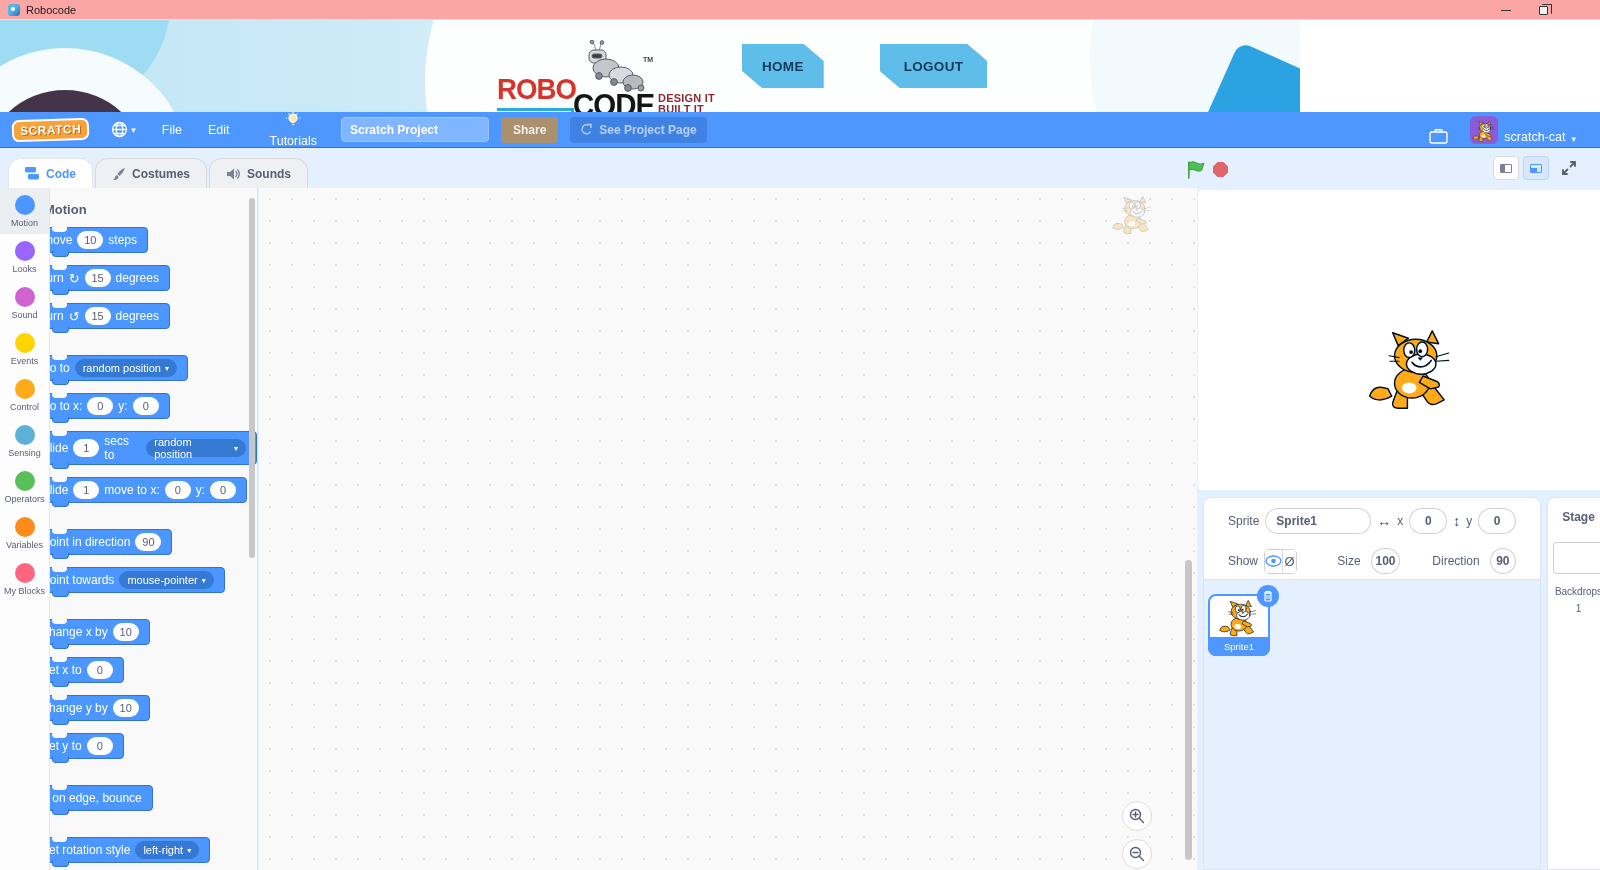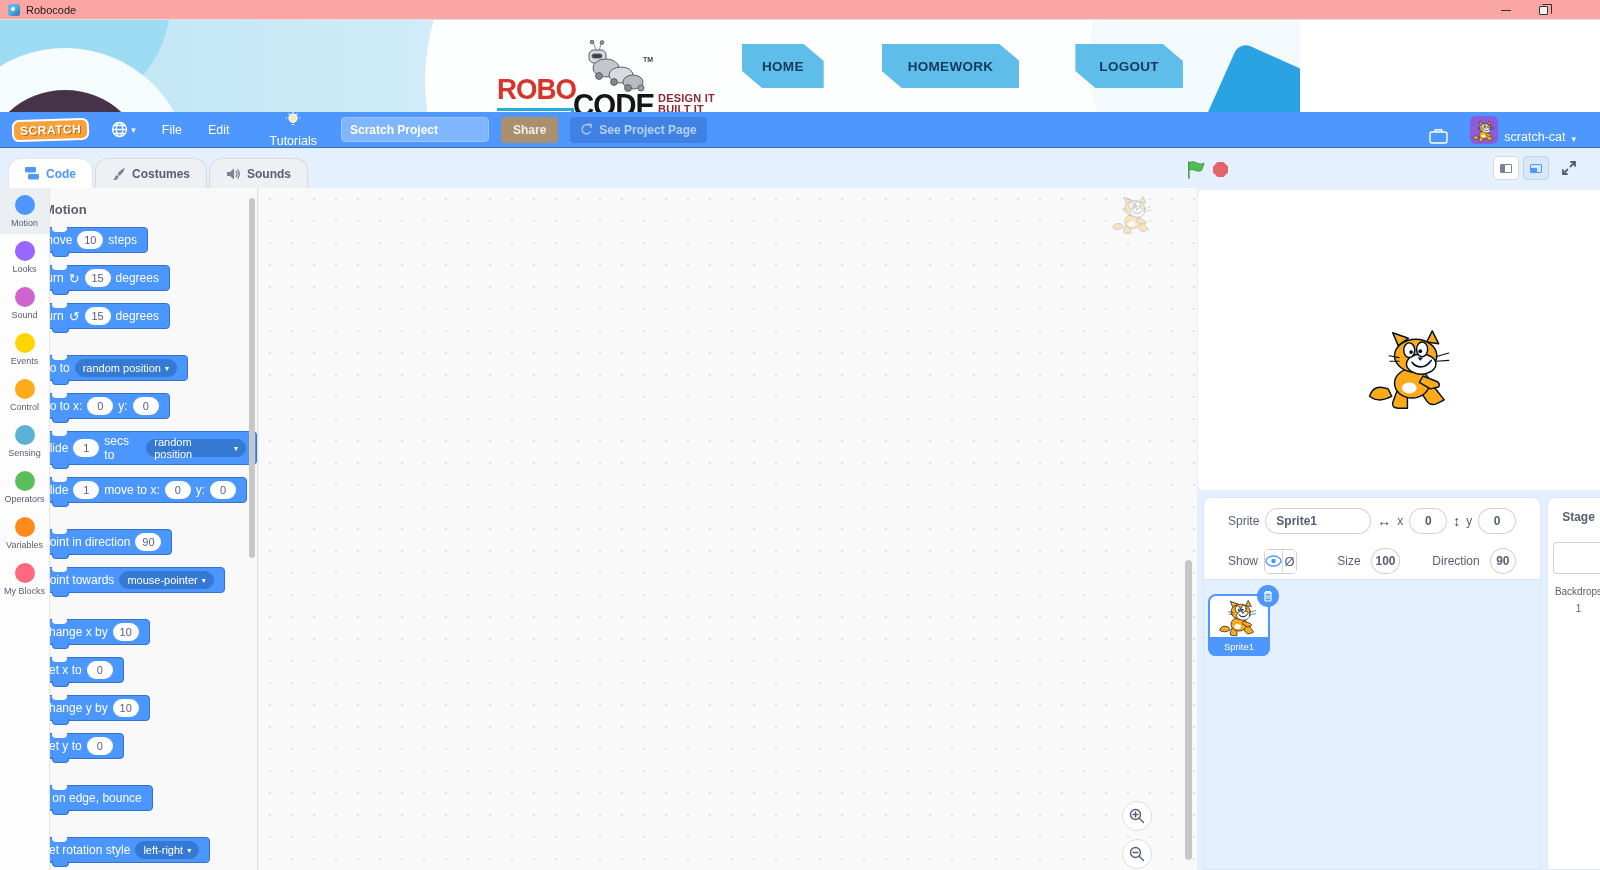--- a/index.html
+++ b/index.html
@@ -207,21 +207,20 @@
         <circle cx="40" cy="36" r="3.4" fill="#84898f"></circle>
         <circle cx="55" cy="42" r="3.4" fill="#84898f"></circle>
         <circle cx="69" cy="48" r="3.4" fill="#84898f"></circle>
         <circle cx="82" cy="48" r="3" fill="#9aa0a7"></circle>
       </g>
     </svg>
   </div>
 
   <div class="bn-nav">
     <button class="bn-btn">HOME</button>
-    <button class="bn-btn hw">HOMEWORK</button>
     <button class="bn-btn lo">LOGOUT</button>
   </div>
 </div>
 
 <div class="menubar">
   <span class="mb-brand">SCRATCH</span>
 
   <span class="mb-globe">
     <svg width="17" height="17" viewBox="0 0 17 17">
         <g fill="none" stroke="#fff" stroke-width="1.3">

